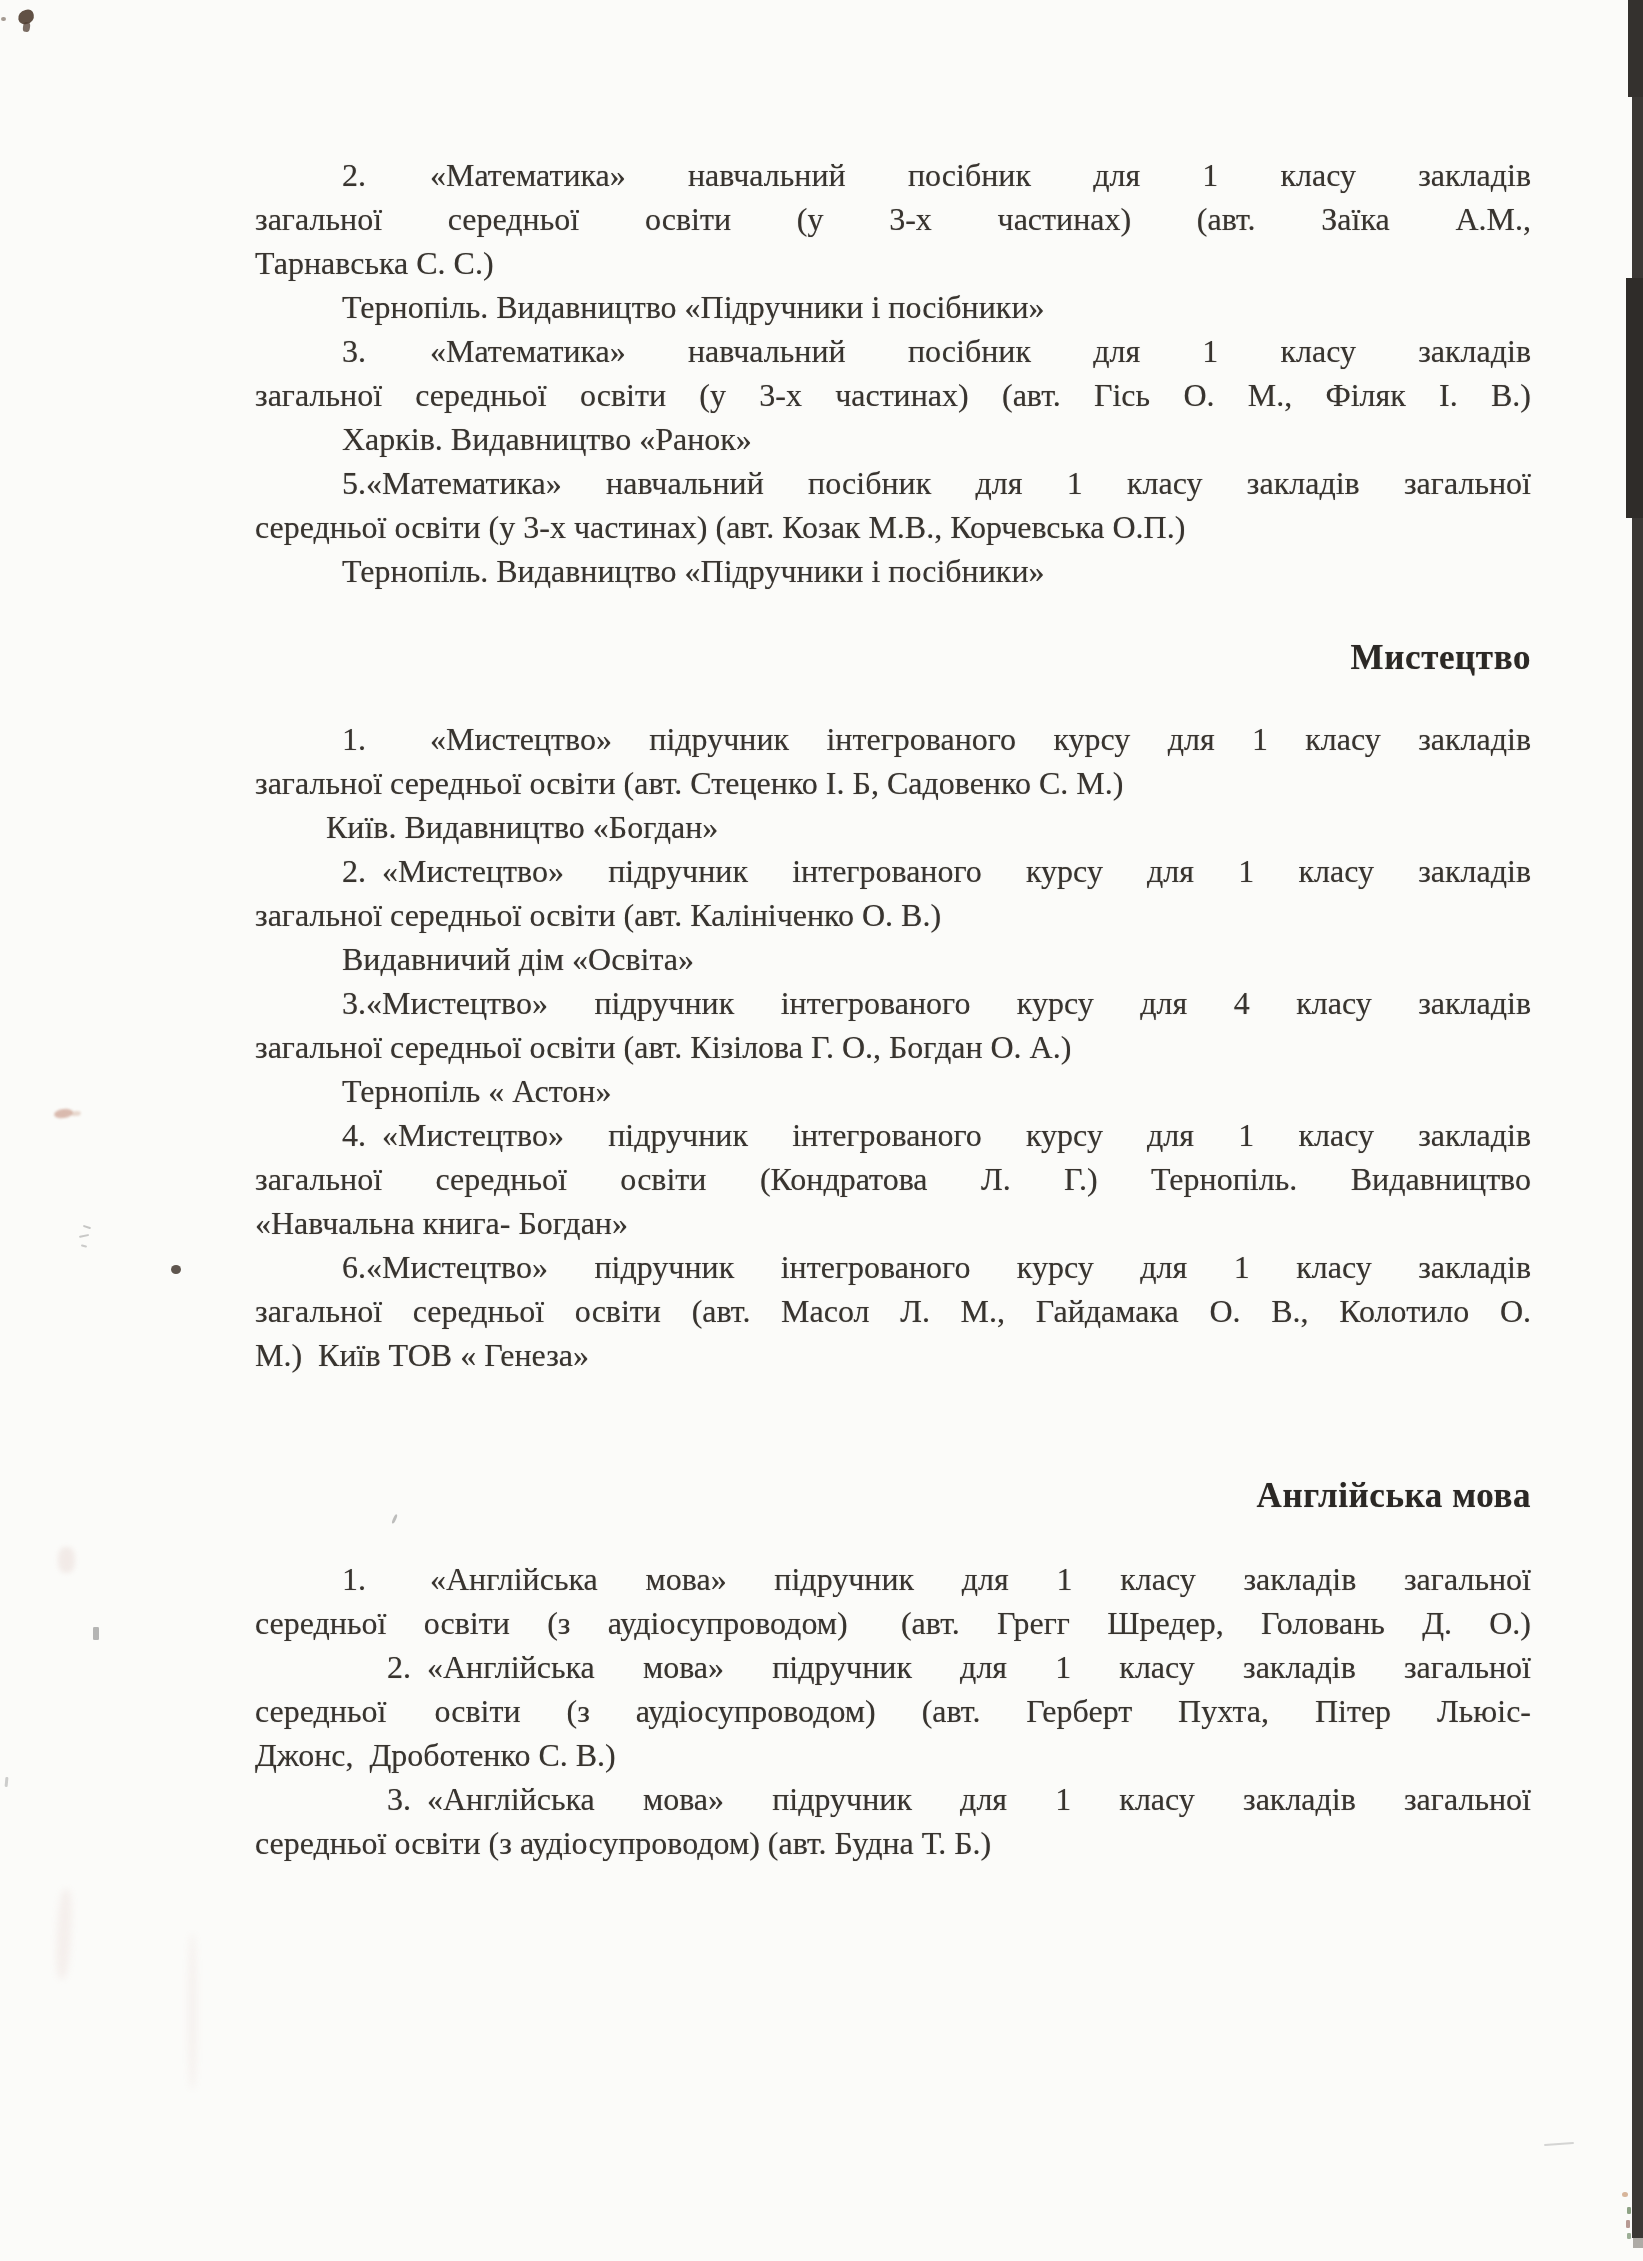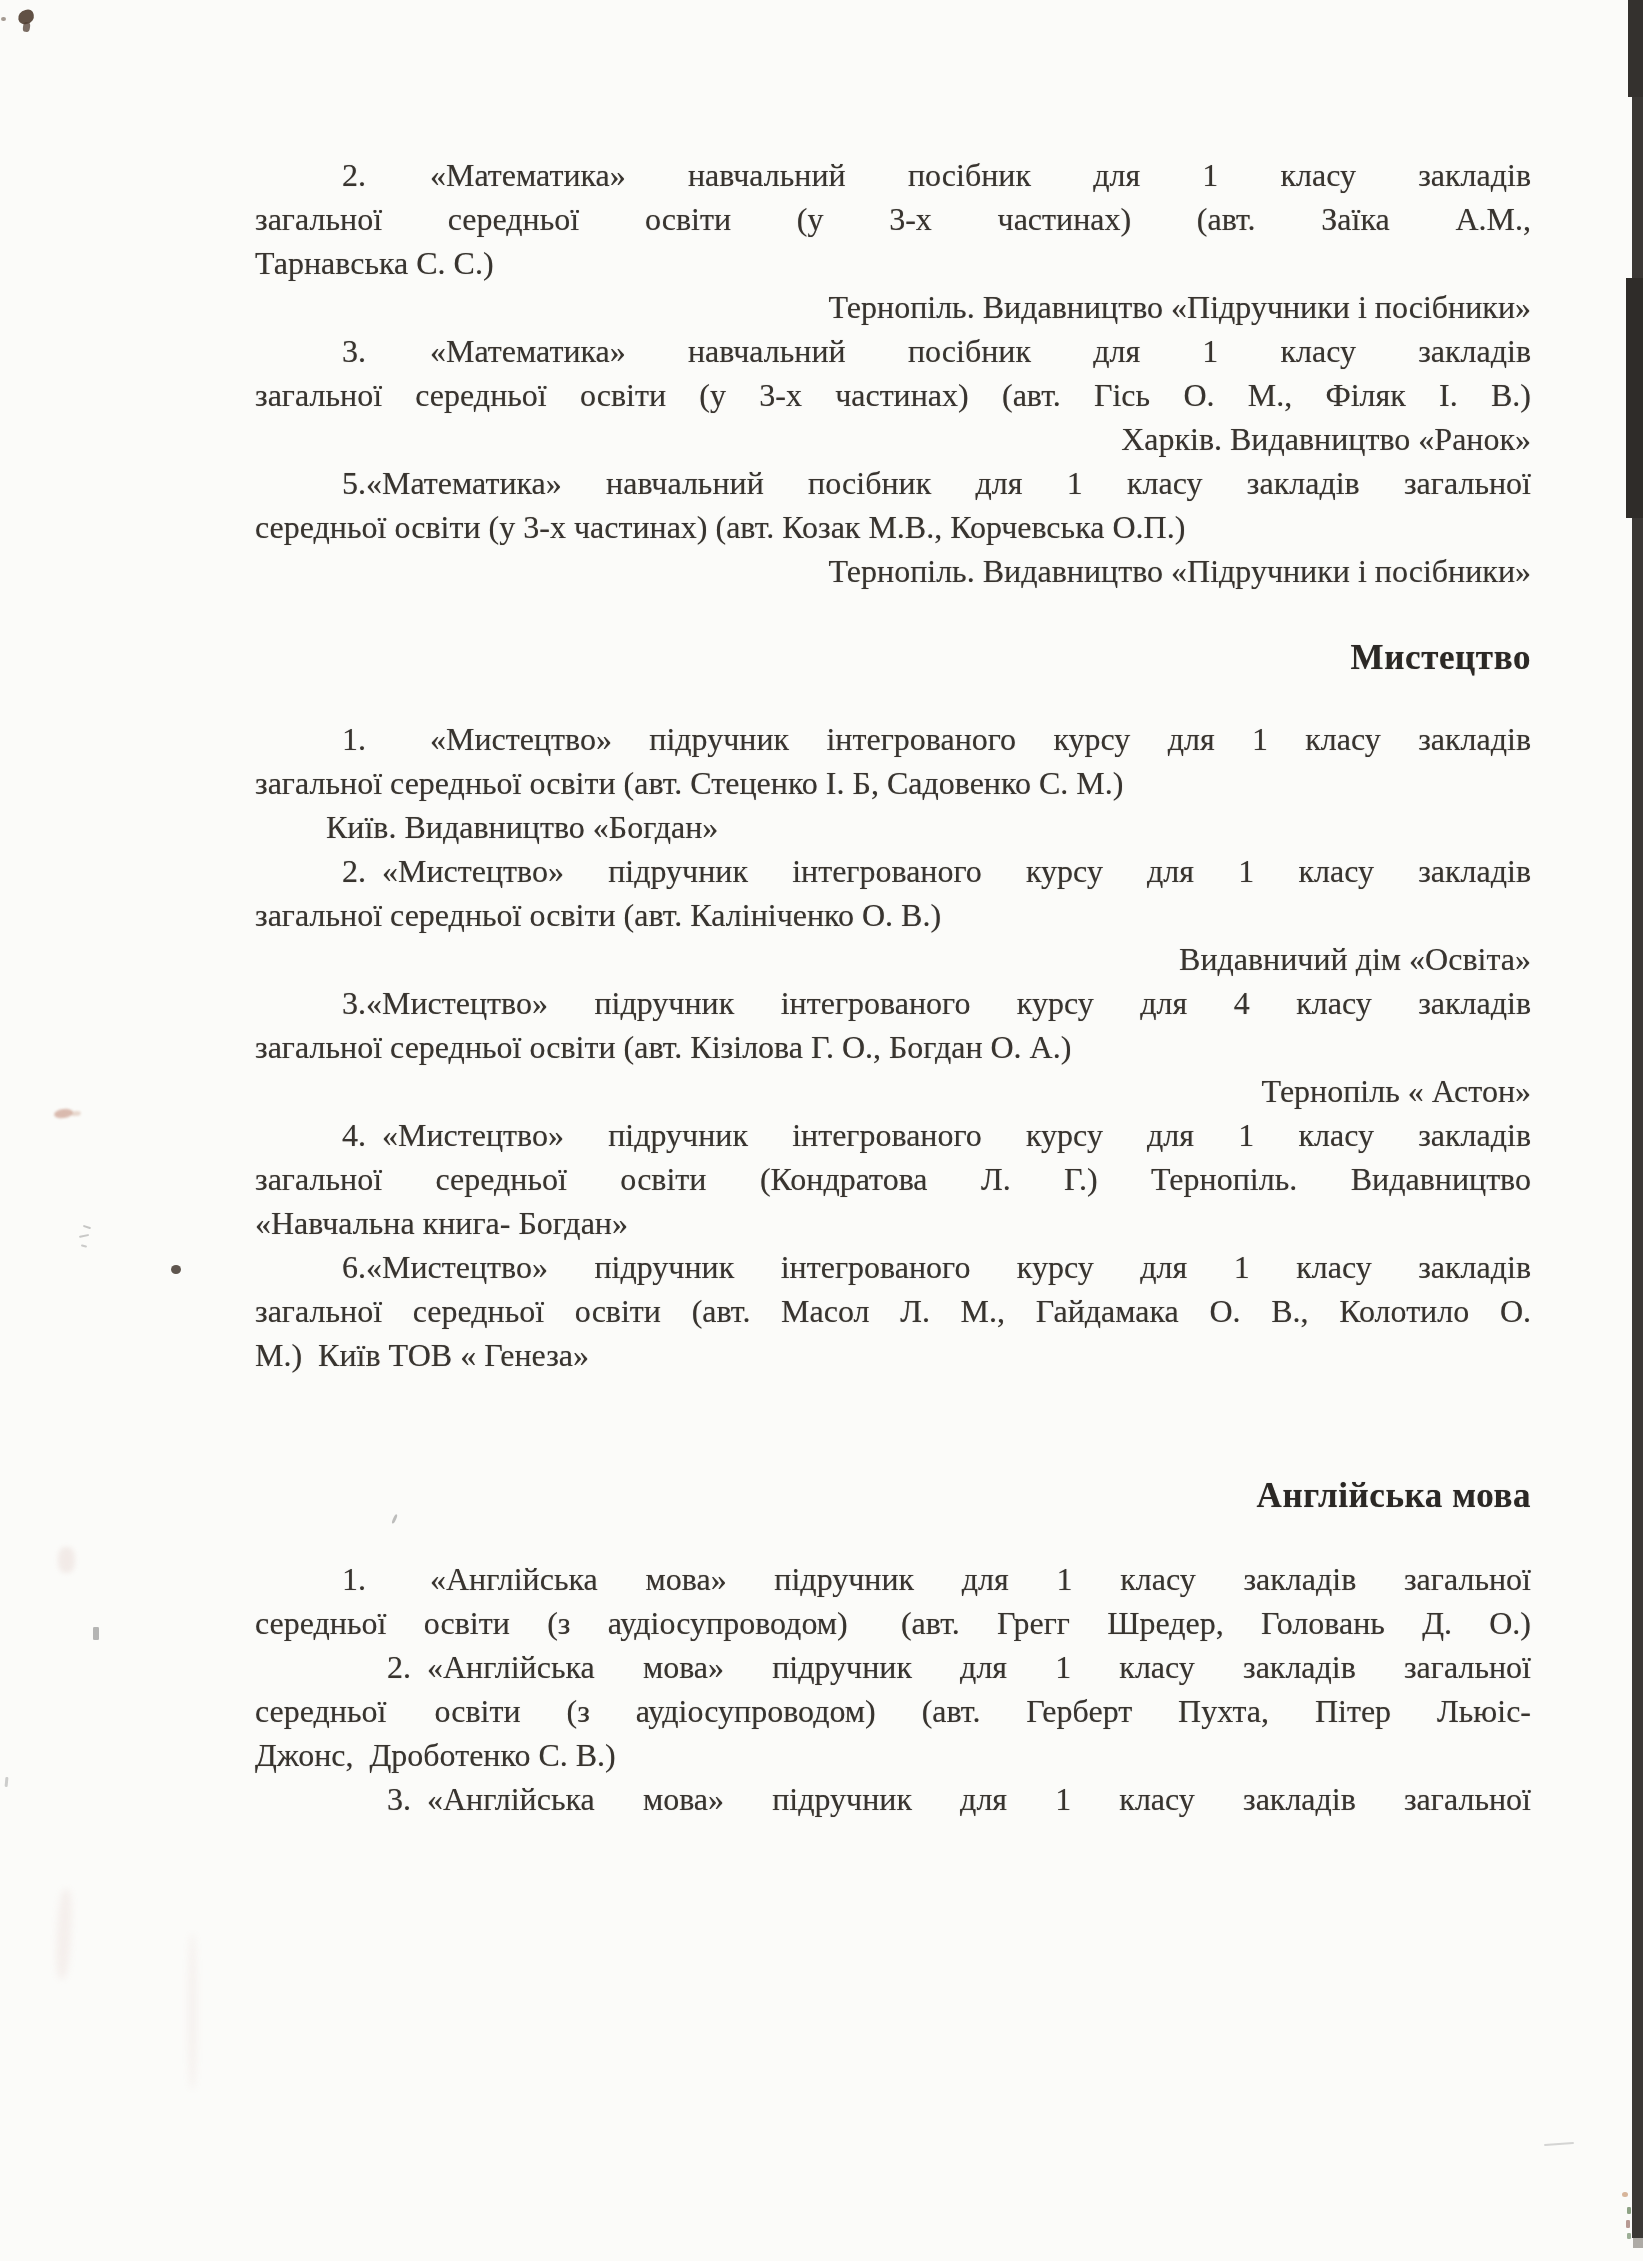--- a/index.html
+++ b/index.html
@@ -30,21 +30,21 @@
     text-align: right;
     line-height: 44px;
     color: #2b2825;
     letter-spacing: 0.6px;
   }
   #sec-1 .heading { margin: 43px 0 37px 0; }
   #sec-2 .heading { margin: 97px 0 39px 0; }
   .para { margin: 0; }
   .line { white-space: normal; }
   .line.jl { text-align: justify; text-align-last: justify; }
-  .para.ind-normal .line:first-child { text-indent: 87px; text-align: right; }
+  .para.ind-normal .line:first-child { text-indent: 87px; }
   .para.ind-large  .line:first-child { text-indent: 132px; }
   .para.ind-small  .line:first-child { text-indent: 71px; }
   .artifact { position: absolute; pointer-events: none; }
 </style>
 </head>
 <body>
 
 <div class="page" style="--paper: #fbfbf9; --ink: #38342f;">
   <div class="content" id="doc-content">
       <section class="sec" id="sec-0">
@@ -111,20 +111,21 @@
           <div class="line jl">1.  «Англійська мова» підручник для 1 класу закладів загальної</div>
           <div class="line jl">середньої освіти (з аудіосупроводом)  (авт. Грегг Шредер, Головань Д. О.)</div>
         </div>
         <div class="para item ind-large">
           <div class="line jl">2. «Англійська мова» підручник для 1 класу закладів загальної</div>
           <div class="line jl">середньої  освіти (з аудіосупроводом) (авт. Герберт Пухта, Пітер Льюіс-</div>
           <div class="line">Джонс, Дроботенко С. В.)</div>
         </div>
         <div class="para item ind-large">
           <div class="line jl">3. «Англійська мова» підручник для 1 класу закладів загальної</div>
+          <div class="line">середньої освіти (з аудіосупроводом) (авт. Будна Т. Б.)</div>
         </div>
       </section>
     </div>
   <div id="artifact-layer"></div>
 <div class="artifact" style="left: 18px; top: 10.3px; width: 15.5px; height: 14px; background: rgb(80, 62, 49); opacity: 0.9; border-radius: 60% 40% 55% 45%; transform: rotate(-12deg);"></div>
     <div class="artifact" style="left: 23px; top: 22px; width: 7px; height: 10.3px; background: rgb(80, 62, 49); opacity: 0.75; border-radius: 40%; transform: rotate(8deg);"></div>
     <div class="artifact" style="left: 1.3px; top: 17.4px; width: 4.5px; height: 3.9px; background: rgb(106, 90, 76); opacity: 0.6; border-radius: 50%;"></div>
     <div class="artifact" style="left: 54px; top: 1109px; width: 19.3px; height: 9px; background: rgb(168, 90, 64); opacity: 0.4; border-radius: 50%; transform: rotate(-8deg); filter: blur(1.3px);"></div>
     <div class="artifact" style="left: 71px; top: 1111px; width: 10.3px; height: 5.2px; background: rgb(176, 112, 80); opacity: 0.25; border-radius: 50%; transform: rotate(-5deg); filter: blur(1.3px);"></div>
     <div class="artifact" style="left: 83px; top: 1226px; width: 7.7px; height: 1.9px; background: rgb(143, 143, 143); opacity: 0.5; border-radius: 1.3px; transform: rotate(18deg);"></div>

